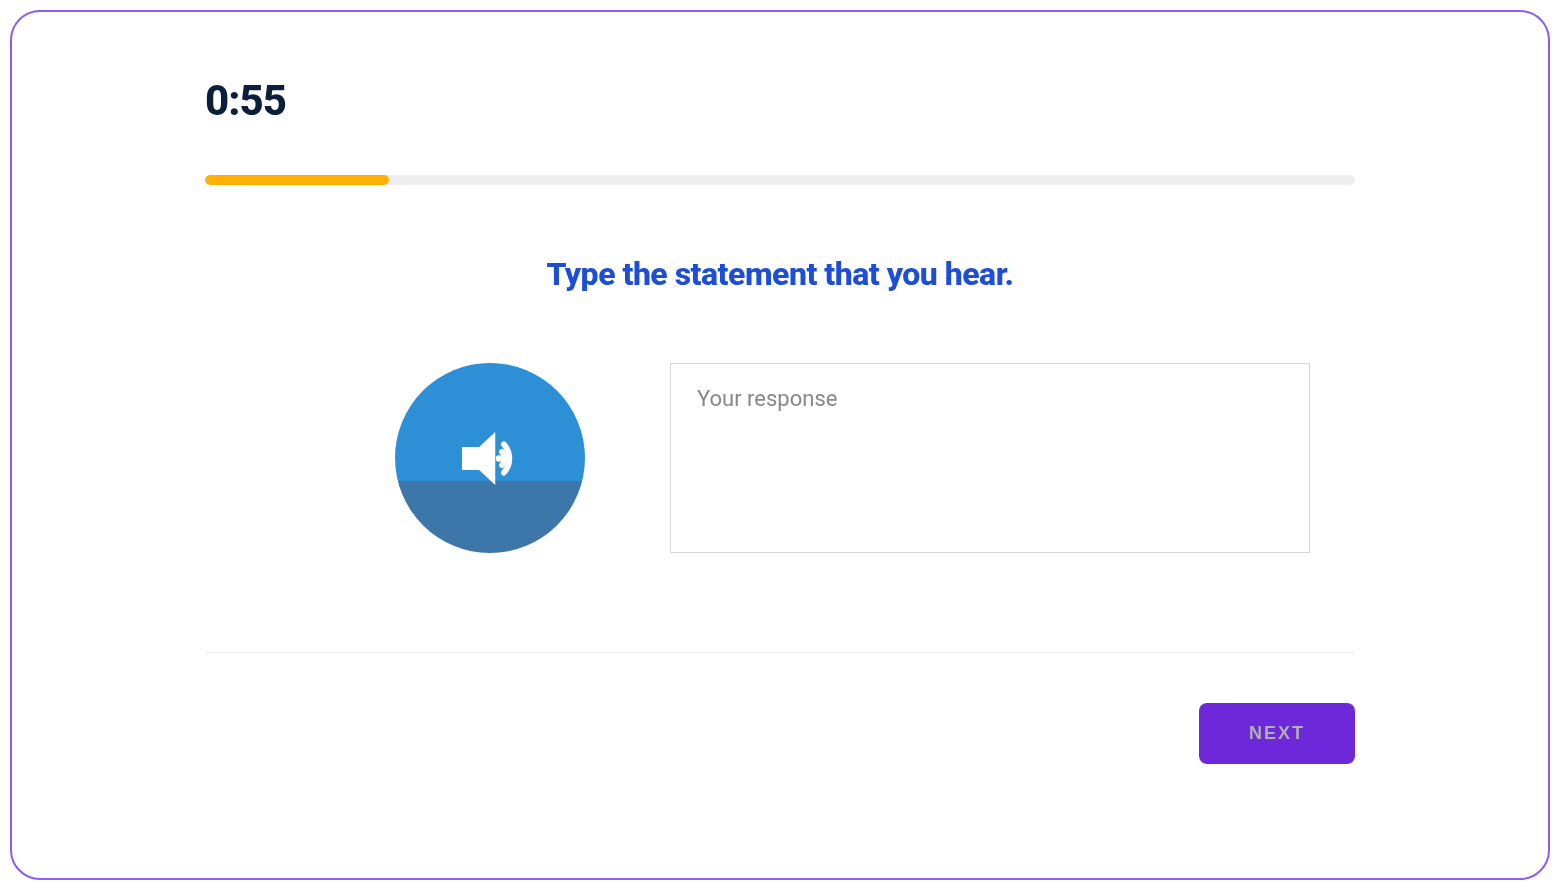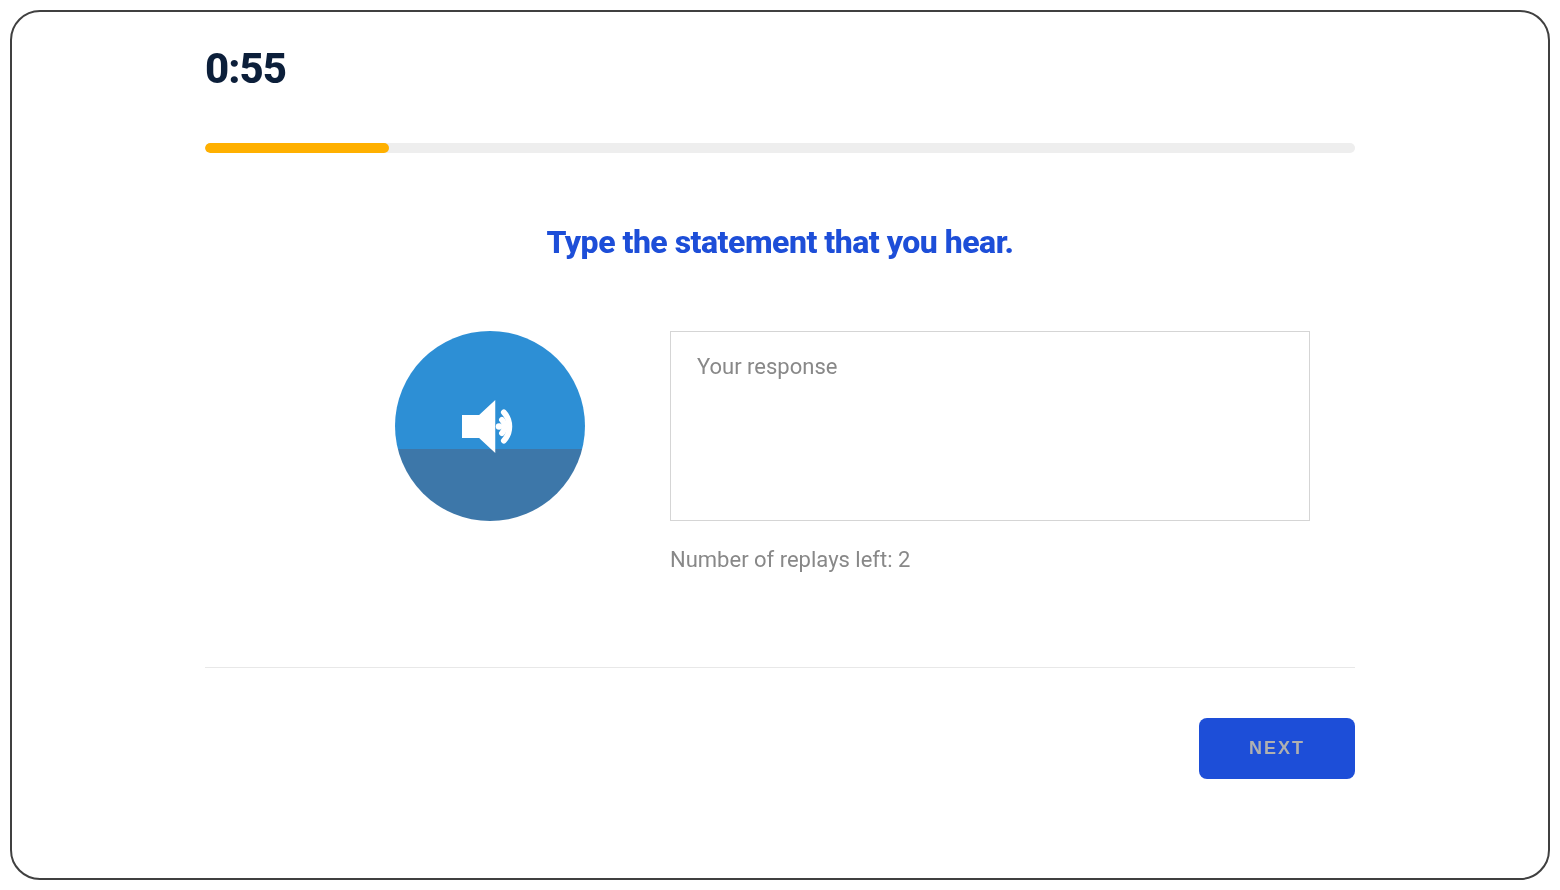--- a/index.html
+++ b/index.html
@@ -12,23 +12,23 @@
       font-family: -apple-system, BlinkMacSystemFont, "Segoe UI", Roboto, "Helvetica Neue", Arial, sans-serif;
       background: #ffffff;
       width: 1560px;
       height: 890px;
       padding: 10px;
     }
     
     .outer-frame {
       width: 100%;
       height: 100%;
-      border: 2px solid #404040;
+      border: 2px solid #8b5cf6;
       border-radius: 30px;
-      padding: 32px 15px 30px 15px;
+      padding: 64px 15px 30px 15px;
       position: relative;
     }
     
     .content-wrapper {
       max-width: 1210px;
       margin: 0 auto;
       padding: 0 30px;
     }
     
     .timer {
@@ -123,21 +123,21 @@
       margin-top: 95px;
     }
     
     .footer {
       display: flex;
       justify-content: flex-end;
       margin-top: 50px;
     }
     
     .next-button {
-      background: #1d4ed8;
+      background: #6d28d9;
       border: none;
       border-radius: 8px;
       padding: 20px 50px;
       font-size: 18px;
       font-weight: 700;
       color: #b0b0b0;
       letter-spacing: 2px;
       cursor: pointer;
     }
   </style>
@@ -161,21 +161,20 @@
         <svg viewBox="0 0 100 100" fill="none">
           <path d="M 20 38 L 20 62 L 38 62 L 55 78 L 55 22 L 38 38 Z" fill="#ffffff"></path>
           <path d="M 64 35 A 22 22 0 0 1 64 65" stroke="#ffffff" stroke-width="6" fill="none" stroke-linecap="round"></path>
           <path d="M 62 43 A 10 10 0 0 1 62 57" stroke="#ffffff" stroke-width="6" fill="none" stroke-linecap="round"></path>
           <circle cx="59" cy="50" r="3.5" fill="#ffffff"></circle>
         </svg>
       </button>
 
       <div class="response-area">
         <textarea class="response-input" placeholder="Your response" style=""></textarea>
-        <div class="replays-text">Number of replays left: 2</div>
       </div>
 
     </div>
 
     <hr class="divider">
 
     <div class="footer">
       <button class="next-button">NEXT</button>
     </div>
 

